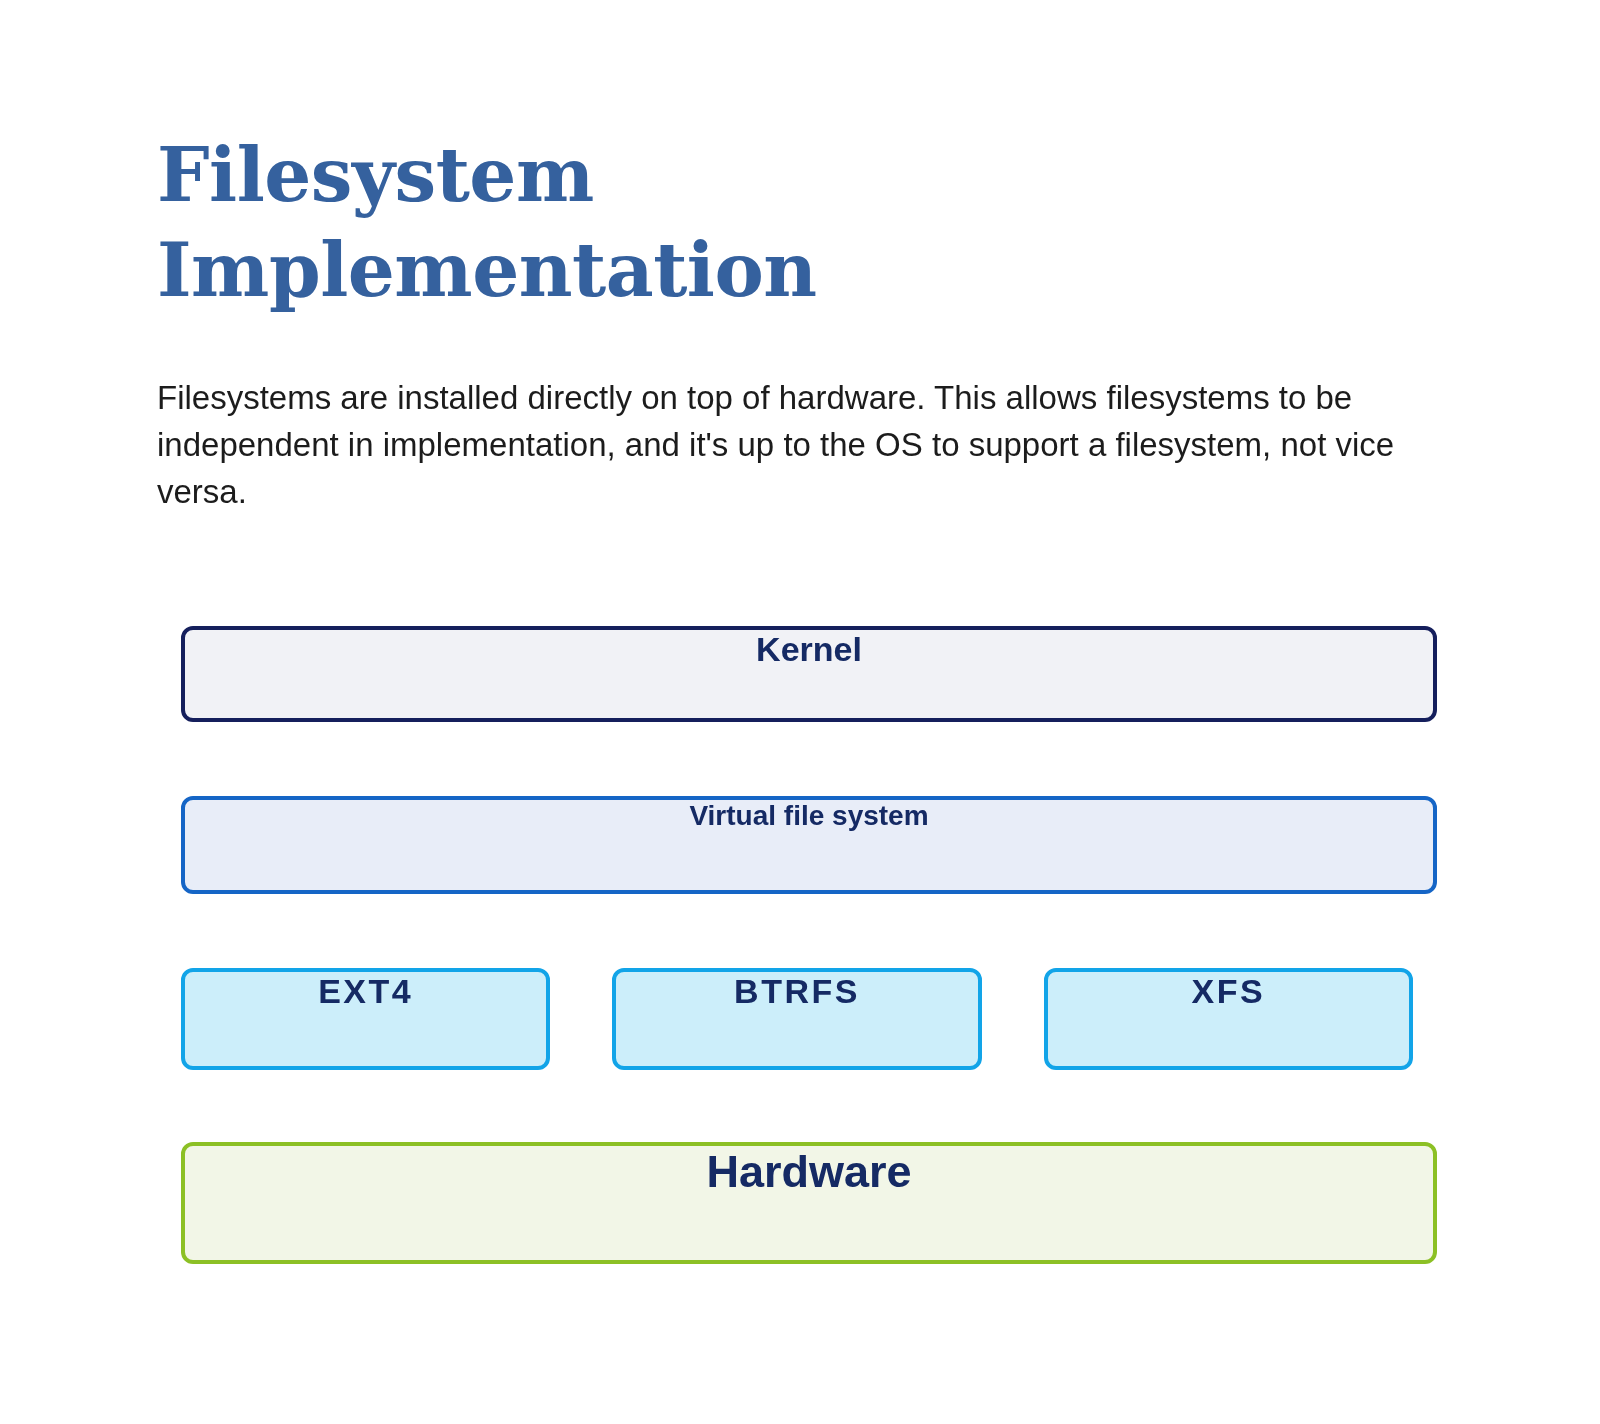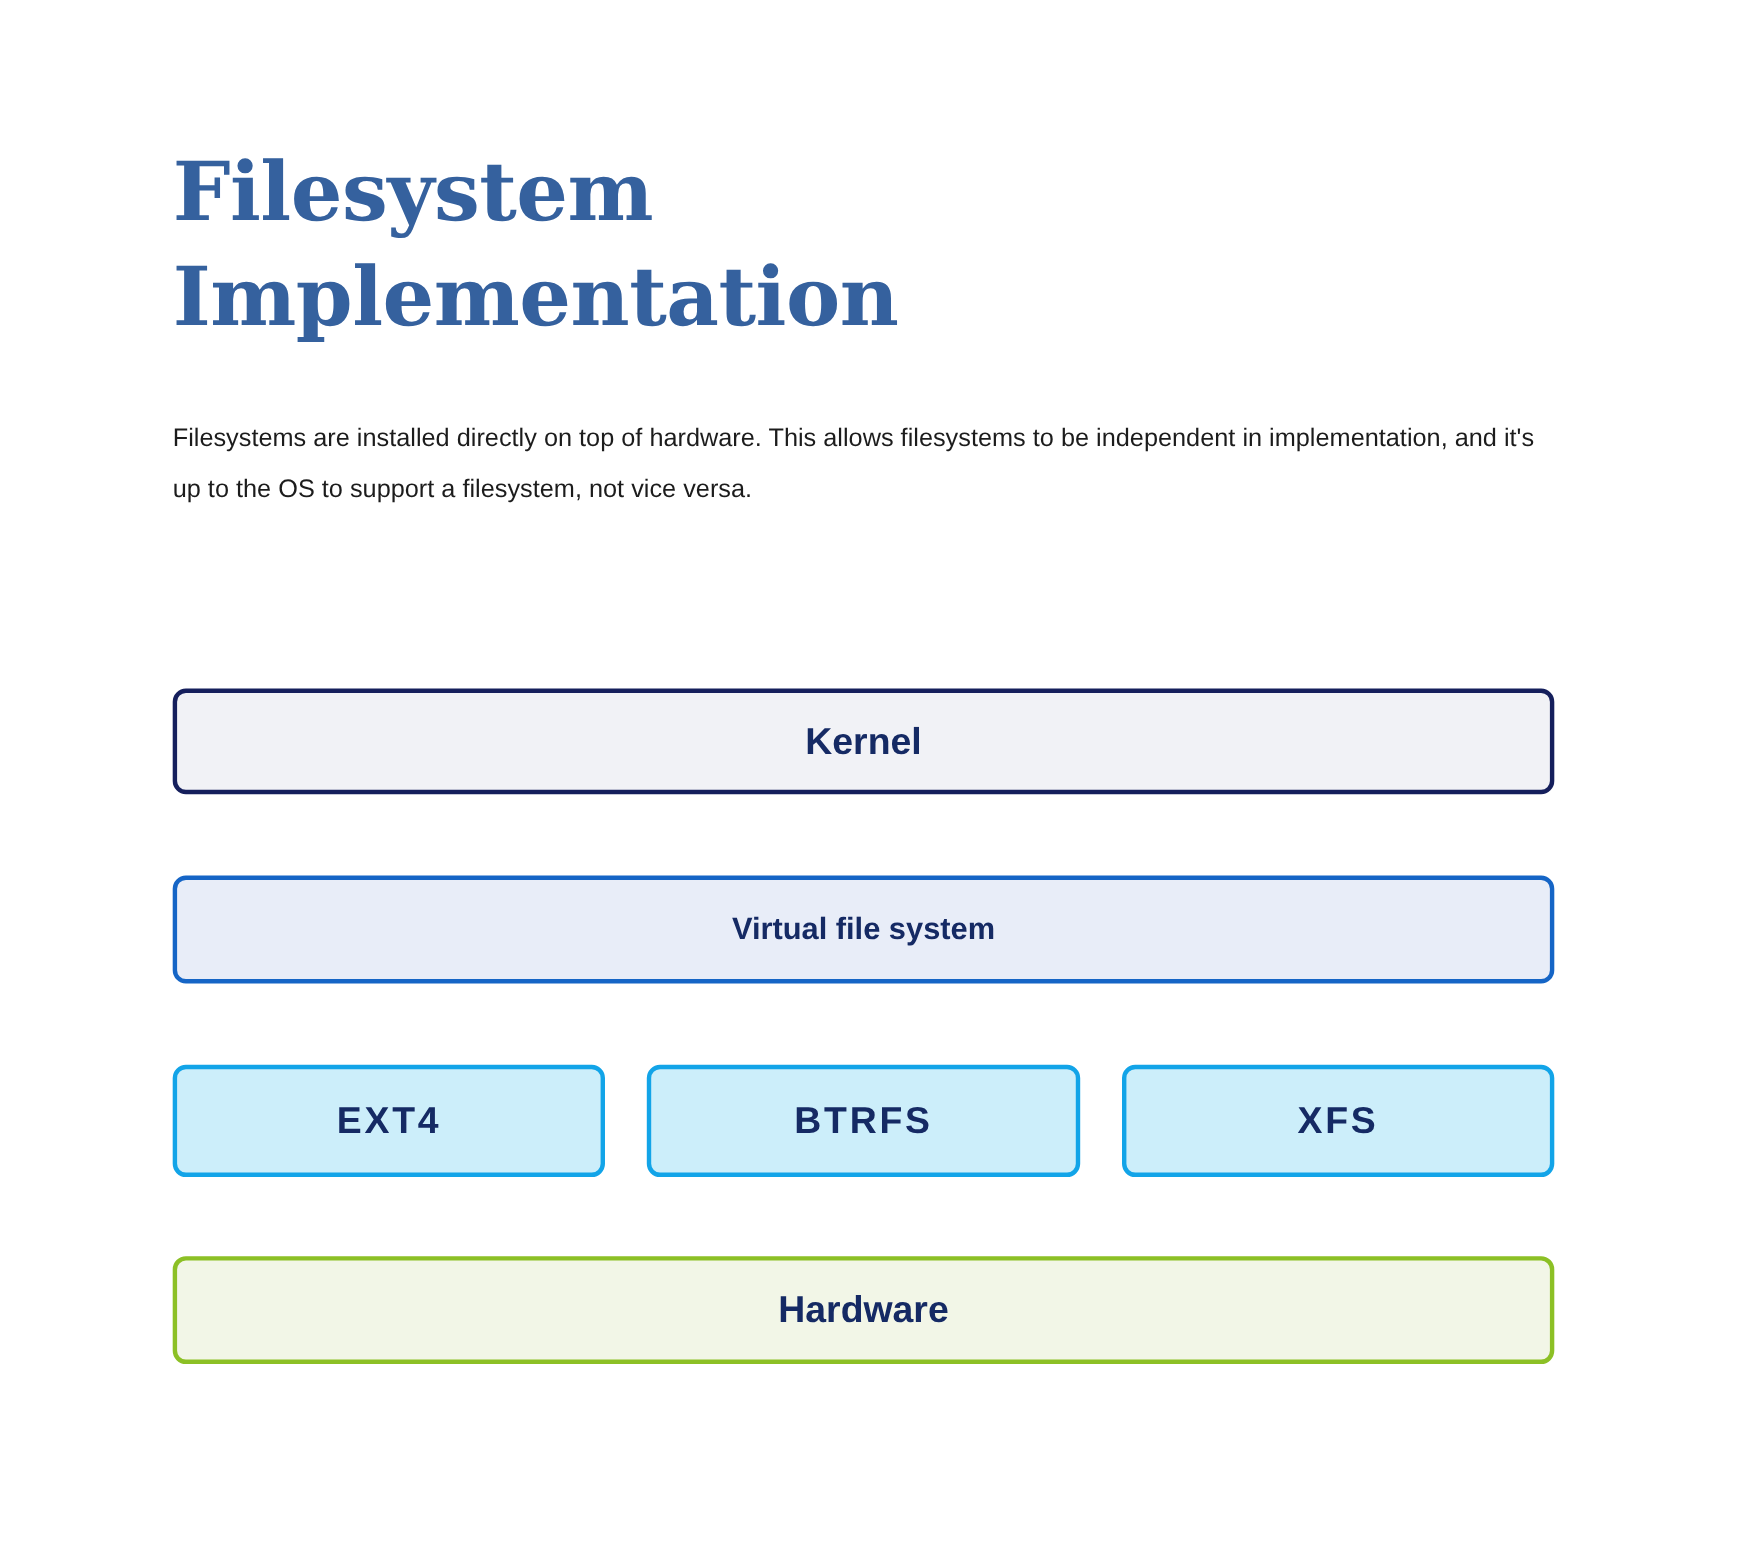--- a/index.html
+++ b/index.html
@@ -40,47 +40,47 @@
     letter-spacing: -0.5px;
     color: #35619e;
     margin: 0;
     padding-top: 128px;
     width: 760px;
   }
 
   
   .intro {
     font-family: "Liberation Sans", sans-serif;
-    font-size: 23px;
+    font-size: 33px;
     line-height: 47px;
     color: #1c1c1c;
     margin: 0;
     padding-top: 57px;
     width: 1245px;
     font-weight: 400;
   }
 
   
   .diagram {
     position: absolute;
     left: 157px;
     top: 626px;
     width: 1256px;
   }
 
   .layer-box {
     box-sizing: border-box;
     border-radius: 12px;
     display: flex;
-    align-items: center;
     justify-content: center;
     text-align: center;
     font-family: "Liberation Sans", sans-serif;
     font-weight: 700;
     color: #152a64;
+    margin-left: 24px;
   }
 
   .row {
     display: flex;
     flex-direction: row;
     gap: 38px;
   }
 
   
   .box-kernel {
@@ -111,24 +111,24 @@
     height: 102px;
     border: 4px solid #12a4e8;
     background: #cceefa;
     font-size: 34px;
     letter-spacing: 2.5px;
   }
 
   
   .box-hardware {
     width: 100%;
-    height: 98px;
+    height: 122px;
     border: 4px solid #8cc025;
     background: #f2f6e7;
-    font-size: 34px;
+    font-size: 45px;
   }
 </style>
 </head>
 <body>
 
 <div class="page">
 
   <div class="content">
     <h1 class="page-title">Filesystem Implementation</h1>
 

